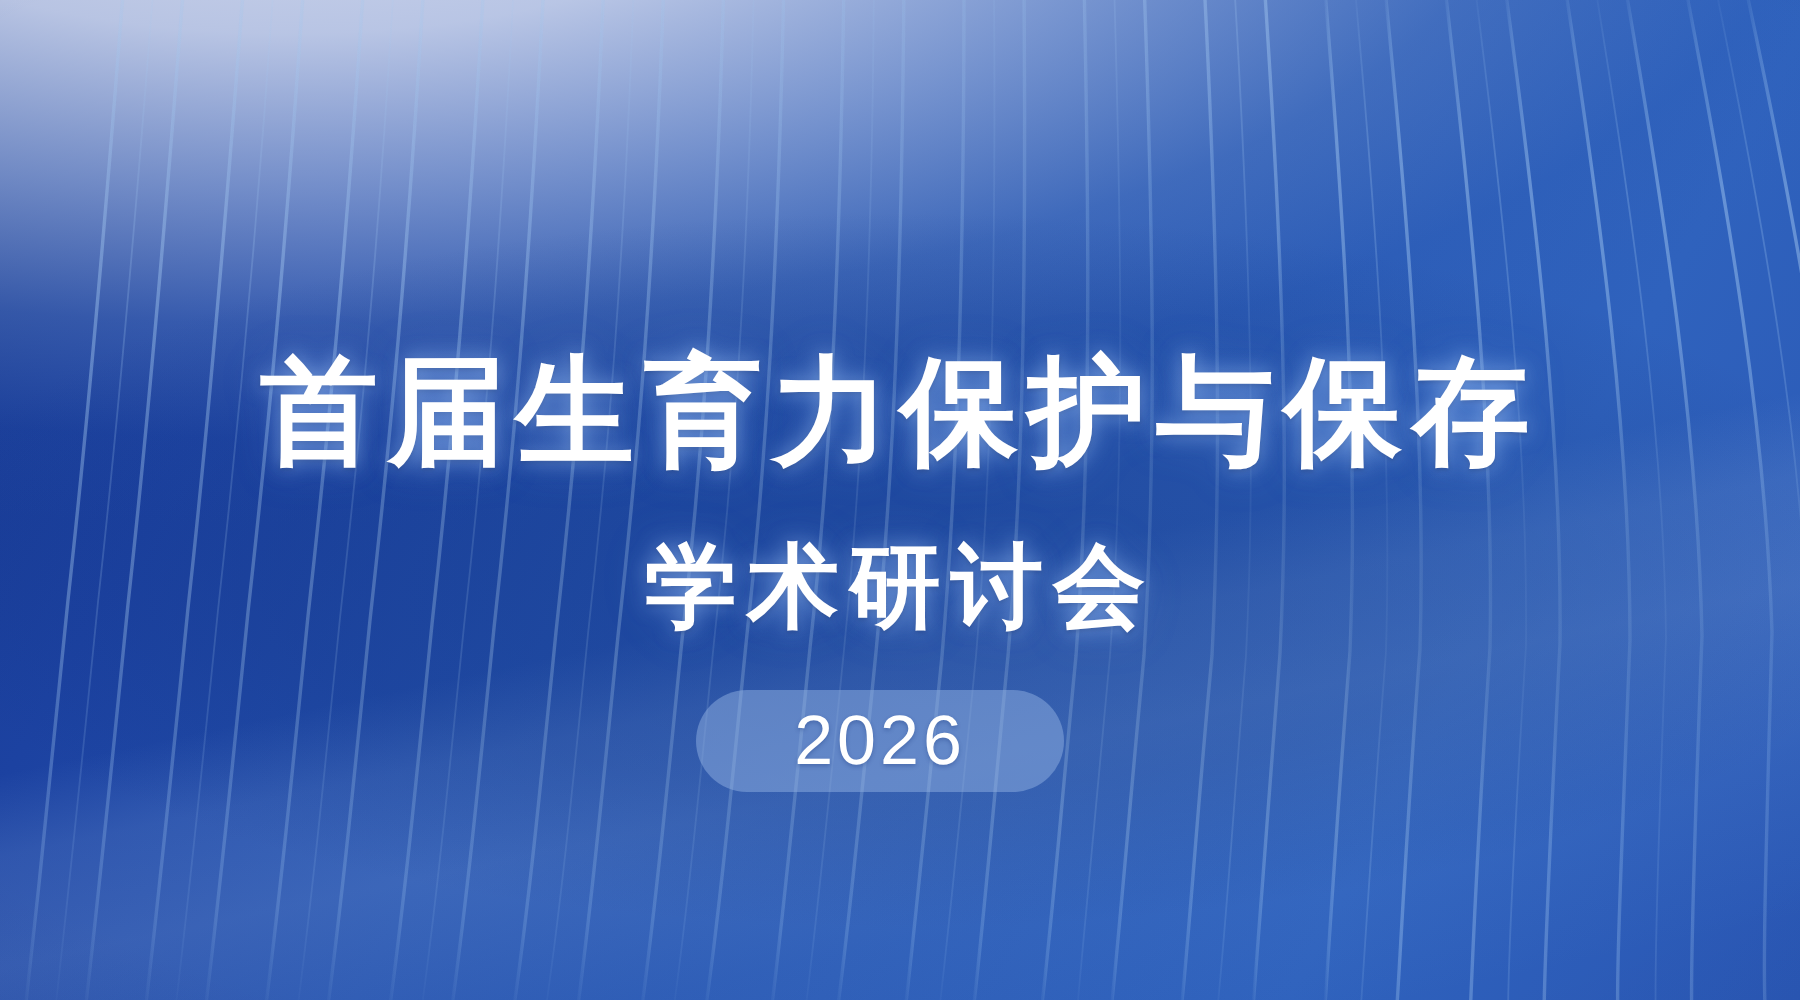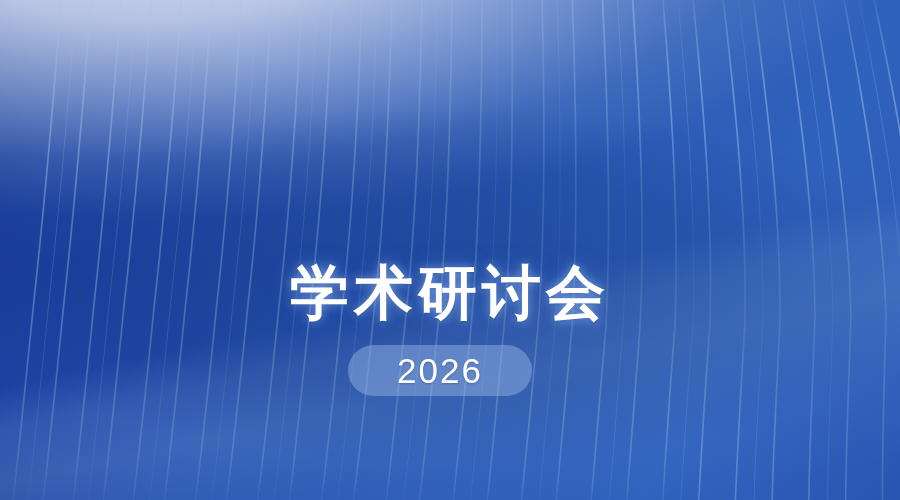--- a/index.html
+++ b/index.html
@@ -115,21 +115,21 @@
     font-size: 59px;
     line-height: 68px;
   }
 
   #title-line-2 {
     position: absolute;
     left: 0;
     right: 0;
     top: 259px;
     text-align: center;
-    font-size: 59px;
+    font-size: 46px;
     line-height: 68px;
   }
 
   #year-badge {
     position: absolute;
     left: 348px;
     top: 345px;
     width: 184px;
     height: 51px;
     border-radius: 26px;
@@ -227,20 +227,21 @@
       </g>
     </svg>
   </div>
 
   <div class="bg-layer" id="bg-sweep"></div>
   <div class="bg-layer" id="bg-shade"></div>
   <div class="bg-layer" id="bg-vignette"></div>
 
   <div id="content">
 
+    <div class="title-line" id="title-line-1">首届生育力保护与保存</div>
 
     <div class="title-line" id="title-line-2">学术研讨会</div>
 
     <div id="year-badge">
       <span id="year-badge-label">2026</span>
     </div>
 
   </div>
 </div>
 

